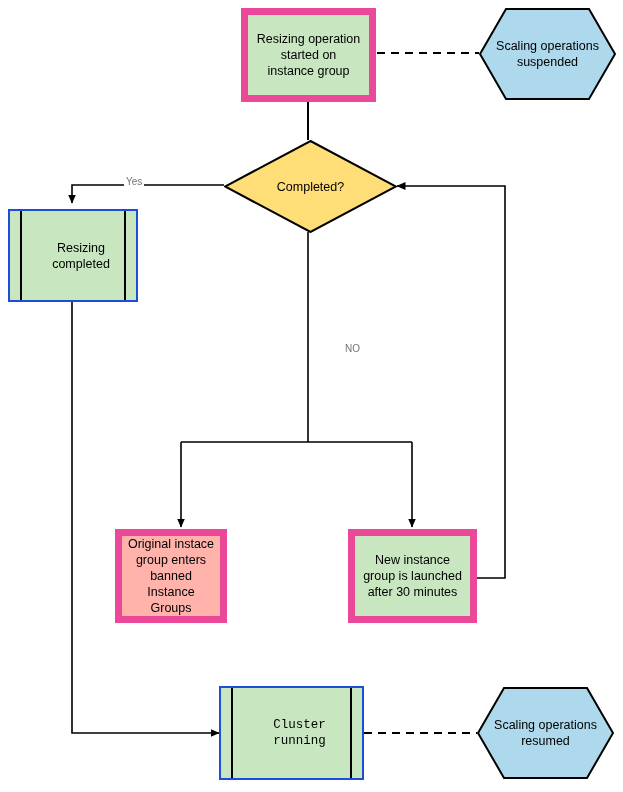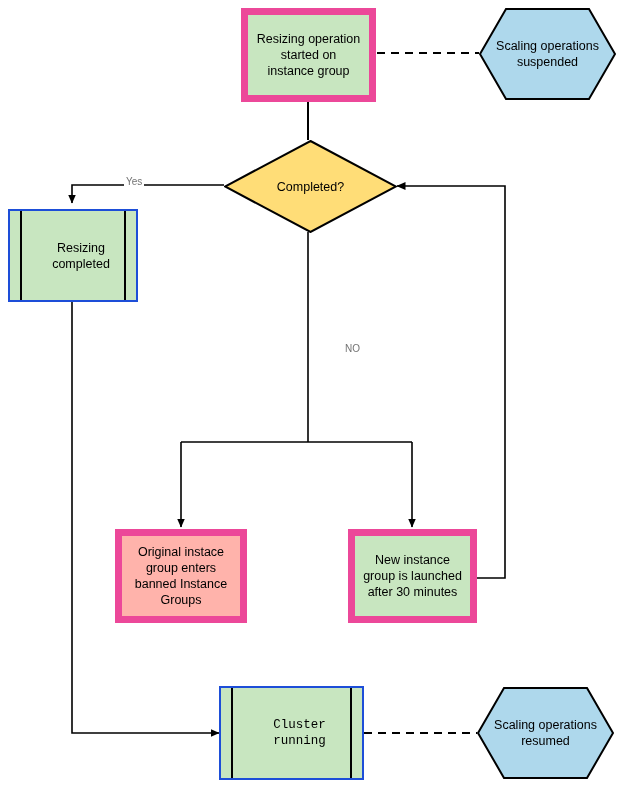--- a/index.html
+++ b/index.html
@@ -141,21 +141,21 @@
     <span class="node-label">Completed?</span>
   </div>
 
   <div class="node shape-predefined" style="left:8px; top:209px; width:130px; height:93px; background:#c8e6c0;">
     <span class="bar left"></span>
     <span class="bar right"></span>
     <span class="node-label">Resizing
 completed</span>
   </div>
 
-  <div class="node shape-process" style="left:115px; top:529px; width:132px; height:94px; background:#ffb3ab;">
+  <div class="node shape-process" style="left:115px; top:529px; width:112px; height:94px; background:#ffb3ab;">
     <span class="node-label">Original instace
 group enters
 banned Instance
 Groups</span>
   </div>
 
   <div class="node shape-process" style="left:348px; top:529px; width:129px; height:94px; background:#c8e6c0;justify-content:center;">
     <span class="node-label">New instance
 group is launched
 after 30 minutes</span>

